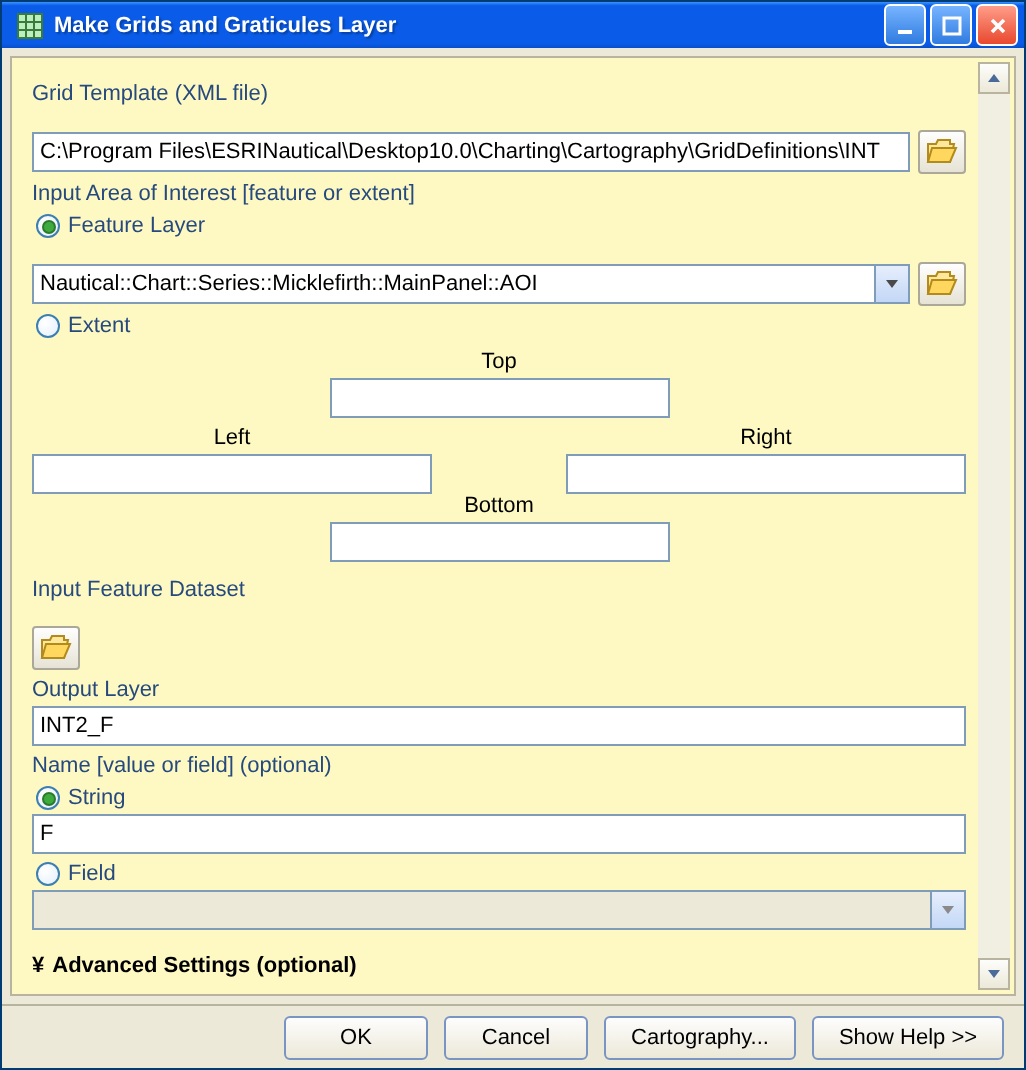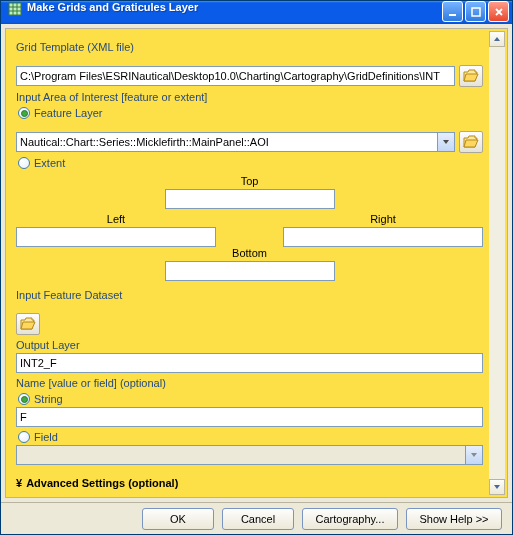--- a/index.html
+++ b/index.html
@@ -1,26 +1,26 @@
 <!DOCTYPE html>
 <html><head>
 <meta charset="utf-8">
 <style>
   * { box-sizing: border-box; font-family: Tahoma, sans-serif; font-size: 11px; }
   body { margin: 0; background: #ece9d8; }
   .window { width: 513px; height: 535px; border: 1px solid #003c74; background: #ece9d8; position: relative; display: flex; flex-direction: column; }
-  .titlebar { height: 28px; background: linear-gradient(to bottom, #3a94ff 0%, #0a5ce8 8%, #0a5ce8 50%, #0a5ce8 90%, #084fca 100%); display: flex; padding: 0 3px 0 6px; color: #fff; font-weight: bold; font-size: 12px; }
+  .titlebar { height: 28px; background: linear-gradient(to bottom, #3a94ff 0%, #0a5ce8 8%, #0a5ce8 50%, #0a5ce8 90%, #084fca 100%); display: flex; align-items: center; padding: 0 3px 0 6px; color: #fff; font-weight: bold; font-size: 12px; }
   .titlebar .icon { width: 16px; height: 16px; margin-right: 4px; display:inline-flex; align-items:center; justify-content:center; }
   .titlebar .title { flex: 1; text-shadow: 1px 1px 1px rgba(0,0,0,.3); }
   .winbtns { display: flex; gap: 2px; }
   .winbtn { width: 21px; height: 21px; border: 1px solid #fff; border-radius: 3px; display: flex; align-items: center; justify-content: center; background: linear-gradient(to bottom, #77b4ff, #2f7be0); cursor: default; }
   .winbtn.close { background: linear-gradient(to bottom, #ff9d8a, #e8482d); }
   .winbtn svg { display:block; }
   .clientwrap { flex:1; padding: 4px; display:flex; }
-  .client { flex:1; border: 1px solid #b9b4a0; background: #fde047; padding: 8px 6px 8px 10px; overflow: hidden; position:relative; }
+  .client { flex:1; border: 1px solid #b9b4a0; background: #fef9c3; padding: 8px 6px 8px 10px; overflow: hidden; position:relative; }
   .scrollcol { position:absolute; right:2px; top:2px; bottom:2px; width:16px; background:#f1efe2; display:flex; flex-direction:column; justify-content:space-between; }
   .sbbtn { width:16px; height:16px; background:linear-gradient(#fdfdfb,#ece9d8); border:1px solid #b9b4a0; display:flex; align-items:center; justify-content:center; }
   .content { margin-right: 18px; }
   .lbl { color: #264a7e; margin: 4px 0 2px 0; }
   .row { display:flex; align-items:center; gap:4px;margin-top:12px; }
   .row .field { flex:1; }
   input.text, .select { height: 20px; border: 1px solid #7f9db9; background:#fff; padding: 2px 3px; width: 100%; font-size:11px; }
   .select { display:flex; align-items:center; justify-content:space-between; padding:0 0 0 3px; }
   .select.disabled { background:#ece9d8; color:#888; }
   .ddbtn { width:17px; height:18px; background:linear-gradient(#e6eefc,#c3d7f6); border-left:1px solid #7f9db9; display:flex; align-items:center; justify-content:center; }

